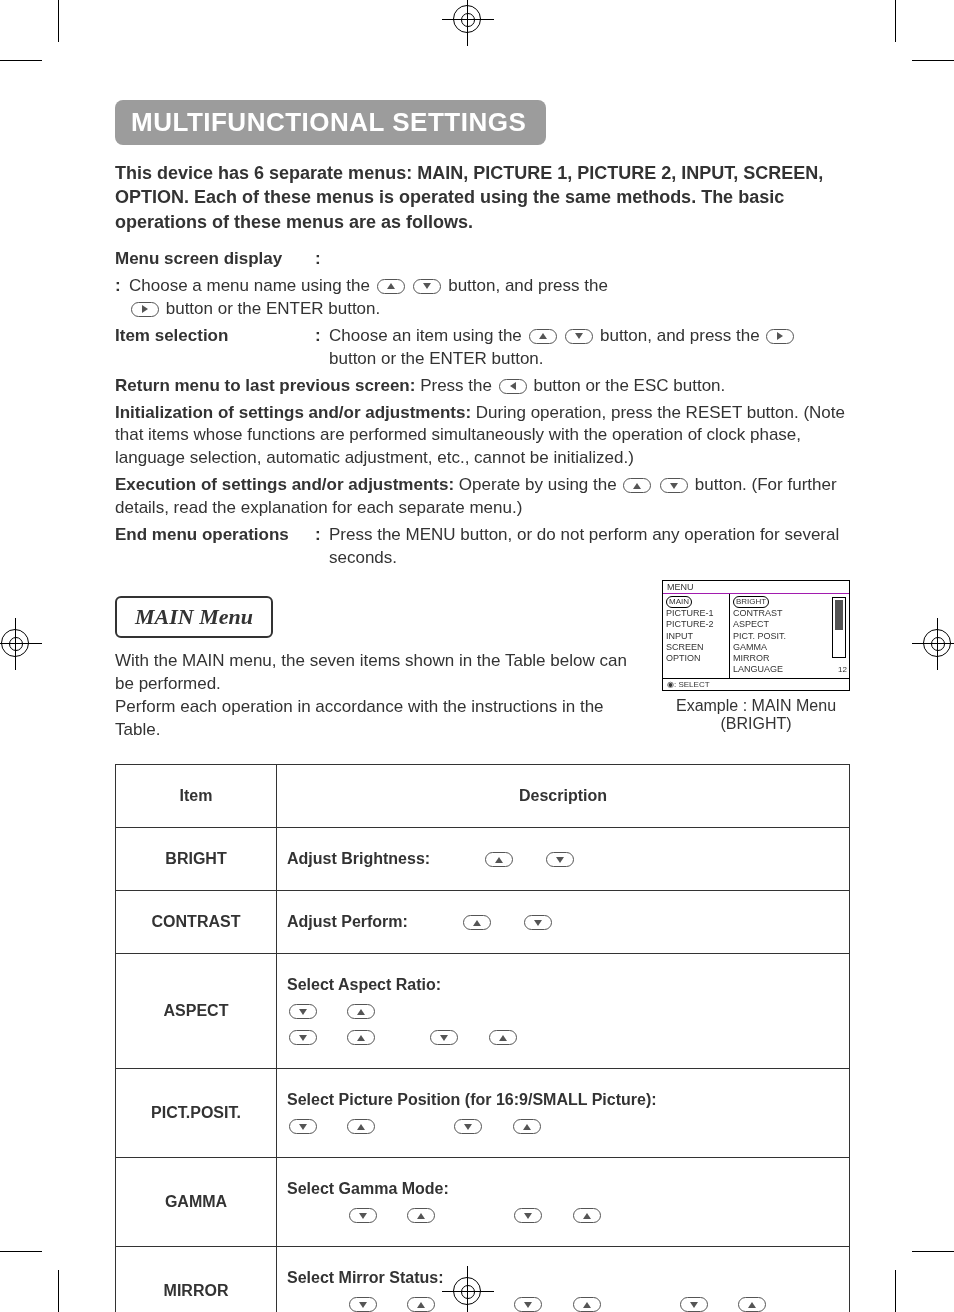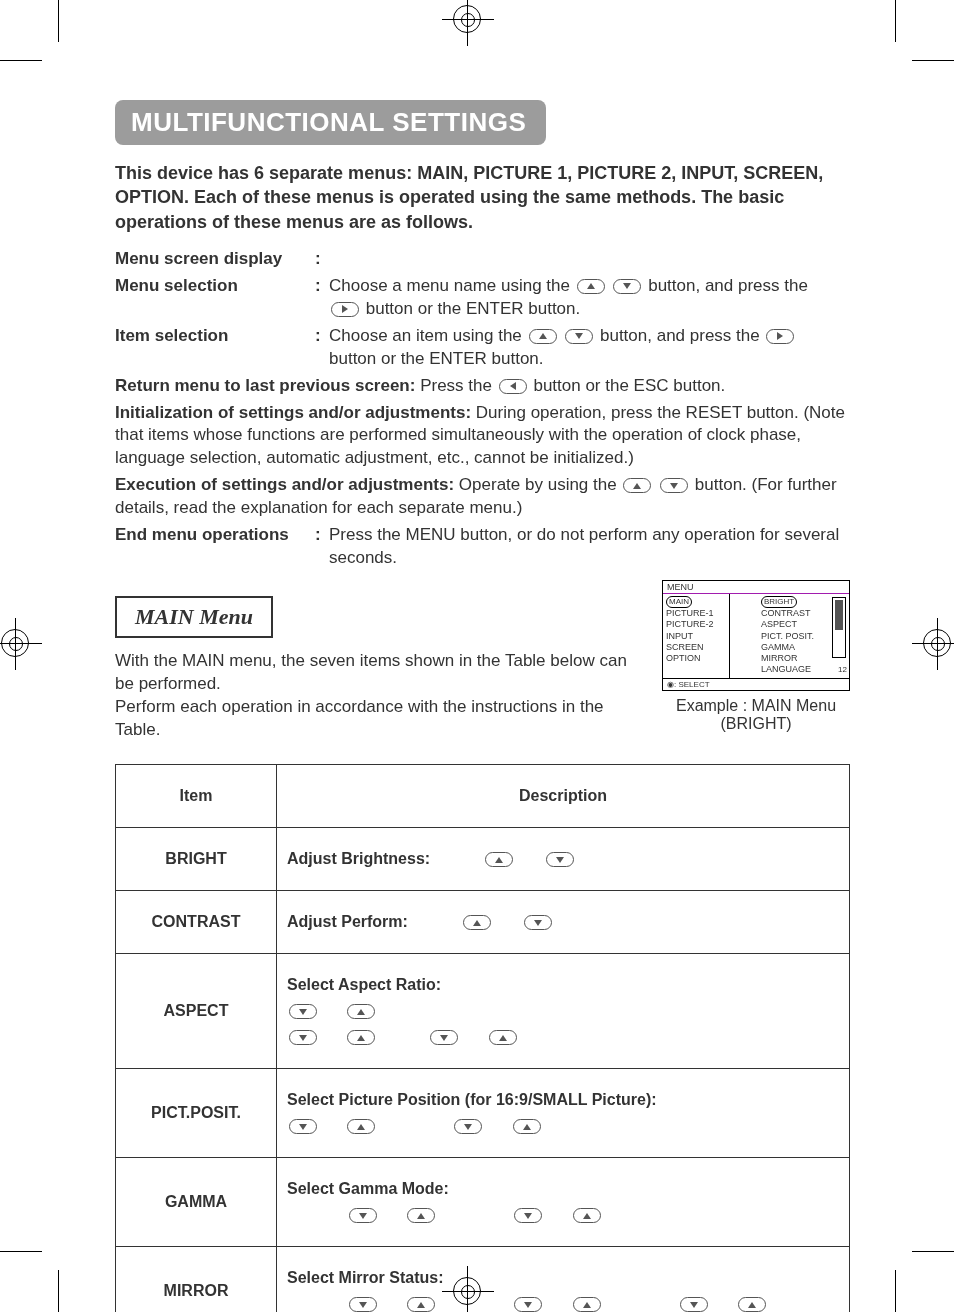--- a/index.html
+++ b/index.html
@@ -41,38 +41,38 @@
   .def-row { display:flex; margin-bottom:4px; }
   .def-label { font-weight:bold; flex:0 0 200px; }
   .def-colon { font-weight:bold; width:14px; }
   .def-body { flex:1; }
   .def-wide-label { font-weight:bold; }
   .def-inline { margin-bottom:4px; }
 
   .section-title {
     display:inline-block;
     border:2px solid #333;
-    border-radius:0;
+    border-radius:6px;
     padding:6px 18px;
     font-style:italic;
     font-weight:bold;
     font-size:22px;
     margin-top:22px;
     font-family: Georgia, 'Times New Roman', serif;
   }
   .section-row { display:flex; align-items:flex-start; }
   .section-text { flex:1; font-size:17px; line-height:1.35; margin-top:12px; }
 
   .osd {
     width:188px; margin-left:20px; margin-top:6px;
     font-size:9px;
   }
   .osd-box { border:1px solid #000; }
   .osd-title { padding:1px 4px; border-bottom:1px solid #a21caf; font-size:9px;}
-  .osd-body { display:flex; position:relative;gap:28px; }
+  .osd-body { display:flex; position:relative; }
   .osd-col { padding:2px 3px; line-height:1.25; }
   .osd-col.left { flex:0 0 60px; border-right:1px solid #000;}
   .osd-col.right { flex:1;}
   .osd-sel { border:1px solid #000; border-radius:6px; padding:0 2px; display:inline-block; font-size:8px;}
   .osd-slider { position:absolute; right:3px; top:3px; bottom:20px; width:12px; border:1px solid #000;}
   .osd-slider-inner { position:absolute; left:2px; right:2px; top:2px; height:30px; background:#555;}
   .osd-slider-val { position:absolute; right:2px; bottom:3px; font-size:8px;}
   .osd-foot { border-top:1px solid #000; padding:1px 4px; font-size:8px;}
   .osd-caption { text-align:center; font-size:16px; margin-top:6px;}
 
@@ -149,21 +149,20 @@
 
     <div class="intro">This device has 6 separate menus: MAIN, PICTURE 1, PICTURE 2, INPUT, SCREEN, OPTION. Each of these menus is operated using the same methods. The basic operations of these menus are as follows.</div>
 
     <div class="defs">
       <div class="def-row">
         <div class="def-label">Menu screen display</div>
         <div class="def-colon">:</div>
       </div>
 
       <div class="def-row">
-        <div class="def-label">Menu selection</div>
         <div class="def-colon">:</div>
         <div class="def-body">
           <span>Choose a menu name using the </span>
           <span class="btn-icon"><span class="tri tri-up"></span></span>
           <span class="btn-icon"><span class="tri tri-down"></span></span>
           <span> button, and press the </span>
           <br>
           <span class="btn-icon"><span class="tri tri-right"></span></span>
           <span> button or the ENTER button.</span>
         </div>

